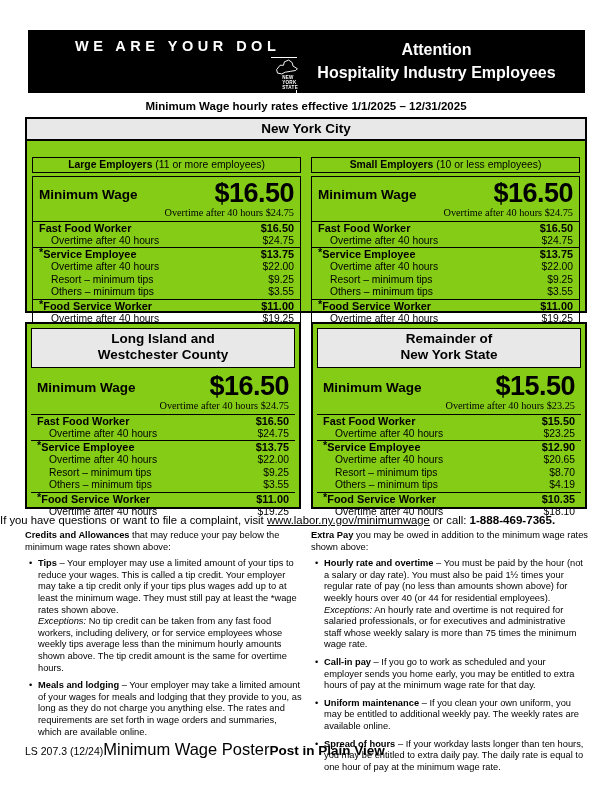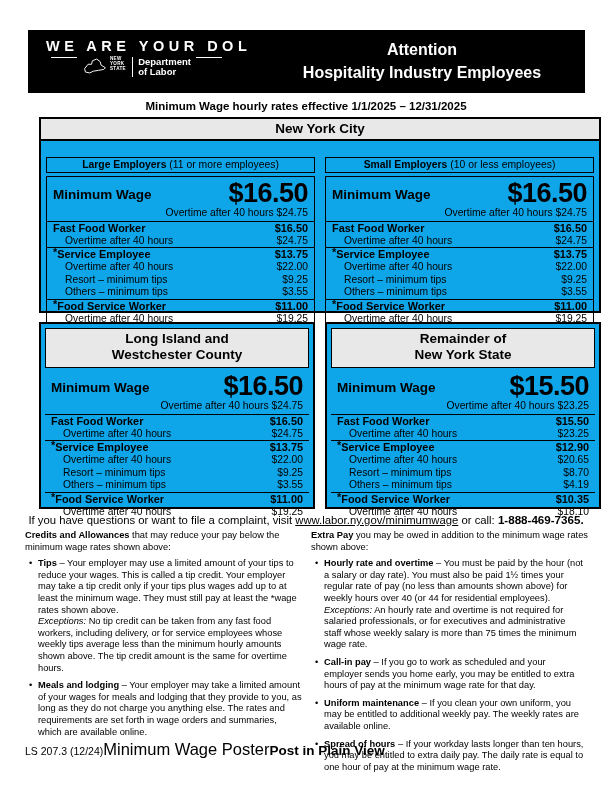--- a/index.html
+++ b/index.html
@@ -2,55 +2,55 @@
 <html><head>
 <meta charset="utf-8">
 <style>
   html,body{margin:0;padding:0;}
   body{
     width:612px;height:792px;background:#ffffff;color:#000;
     font-family:"Liberation Sans", sans-serif;position:relative;overflow:hidden;
   }
   
   .black-bar{position:absolute;left:28px;top:30px;width:557px;height:63px;background:#000;color:#fff;display:flex;}
-  .logo-block{width:245px;padding:8px 0 0 18px;box-sizing:border-box;}
+  .logo-block{width:245px;padding:8px 0 0 18px;box-sizing:border-box;margin-left:29px;}
   .tagline{font-weight:bold;font-size:14.5px;letter-spacing:4.5px;white-space:nowrap;}
-  .logo-row{display:flex;align-items:flex-start;margin-top:3px;}
+  .logo-row{display:flex;align-items:flex-end;margin-top:3px;flex-direction:column;}
   .dash{width:26px;border-top:1.6px solid #fff;margin:0 5px;}
   .nys-svg{width:26px;height:18px;margin-right:2px;}
   .state-txt{font-size:4.6px;font-weight:bold;line-height:1.05;letter-spacing:.3px;margin-right:4px;}
   .vbar{width:1.3px;height:20px;background:#fff;margin:0 5px 0 2px;}
   .dept{font-weight:bold;font-size:9.5px;line-height:1.1;}
   .attention{flex:1;display:flex;flex-direction:column;justify-content:center;text-align:center;font-weight:bold;font-size:16px;line-height:1.4;padding-right:14px;}
   
   .effective{position:absolute;left:0;top:100px;width:612px;text-align:center;font-weight:bold;font-size:11.5px;}
   
-  .panel{position:absolute;border:2px solid #000;box-sizing:border-box;background:#0ea5e9;margin-left:14px;}
+  .panel{position:absolute;border:2px solid #000;box-sizing:border-box;background:#84cc16;}
   .panel-nyc{left:25px;top:117px;width:562px;height:196px;}
   .panel-title{background:#e8e8e8;border-bottom:2px solid #000;text-align:center;font-weight:bold;font-size:13.5px;padding:2px 0 3px;}
   .nyc-cols{display:flex;gap:10px;padding:16px 5px;}
   .wage-col{flex:1;min-width:0;}
   .col-header{border:1.5px solid #000;text-align:center;font-size:10.4px;padding:1px 0 2px;}
   .wage-box{border:1.5px solid #000;margin-top:3px;}
   .mw-row{display:flex;justify-content:space-between;align-items:flex-start;padding:3px 6px 0;}
   .mw-label{font-weight:bold;font-size:13.5px;padding-top:7px;}
   .mw-value{font-weight:bold;font-size:27px;line-height:1;letter-spacing:-.5px;}
-  .ot-line{text-align:right;font-size:10.3px;padding:0 6px 2px;line-height:12px;}
+  .ot-line{text-align:right;font-size:10.3px;padding:0 6px 2px;line-height:12px;font-family:Liberation Serif, serif;}
   .rule{border-top:1.5px solid #000;}
   .w-row{display:flex;justify-content:space-between;font-size:10.3px;line-height:12.4px;padding:0 6px;}
   .w-row.main{font-weight:bold;font-size:10.9px;line-height:13px;}
   .w-row.sub .w-label{padding-left:12px;}
   .ast{display:inline-block;transform:translateY(-2px);font-weight:bold;}
   .panel-lower{top:322px;width:276px;height:187px;padding:4px;}
   .panel-lower-left{left:25px;}
   .panel-lower-right{left:311px;}
   .lower-header{border:1.5px solid #000;background:#e8e8e8;text-align:center;font-weight:bold;font-size:13.5px;line-height:1.22;padding:2px 15px 3px;}
   .lower-table{margin-top:2px;}
   
-  .complaint{position:absolute;left:0;top:513px;width:612px;text-align:center;font-size:11.3px;}
+  .complaint{position:absolute;left:0;top:513px;width:612px;font-size:11.3px;}
   .complaint u{cursor:pointer;}
   .complaint b{font-size:11.6px;}
   
   .info-col{position:absolute;top:530px;font-size:9.3px;line-height:11.6px;}
   .info-left{left:25px;width:282px;}
   .info-right{left:311px;width:277px;}
   .info-heading{margin-bottom:5px;}
   ul.bullets{list-style:none;margin:4px;padding:0;}
   li.bullet{position:relative;padding-left:9px;margin-bottom:6px;}
   li.bullet::before{content:"\2022";position:absolute;left:0;top:0;}

